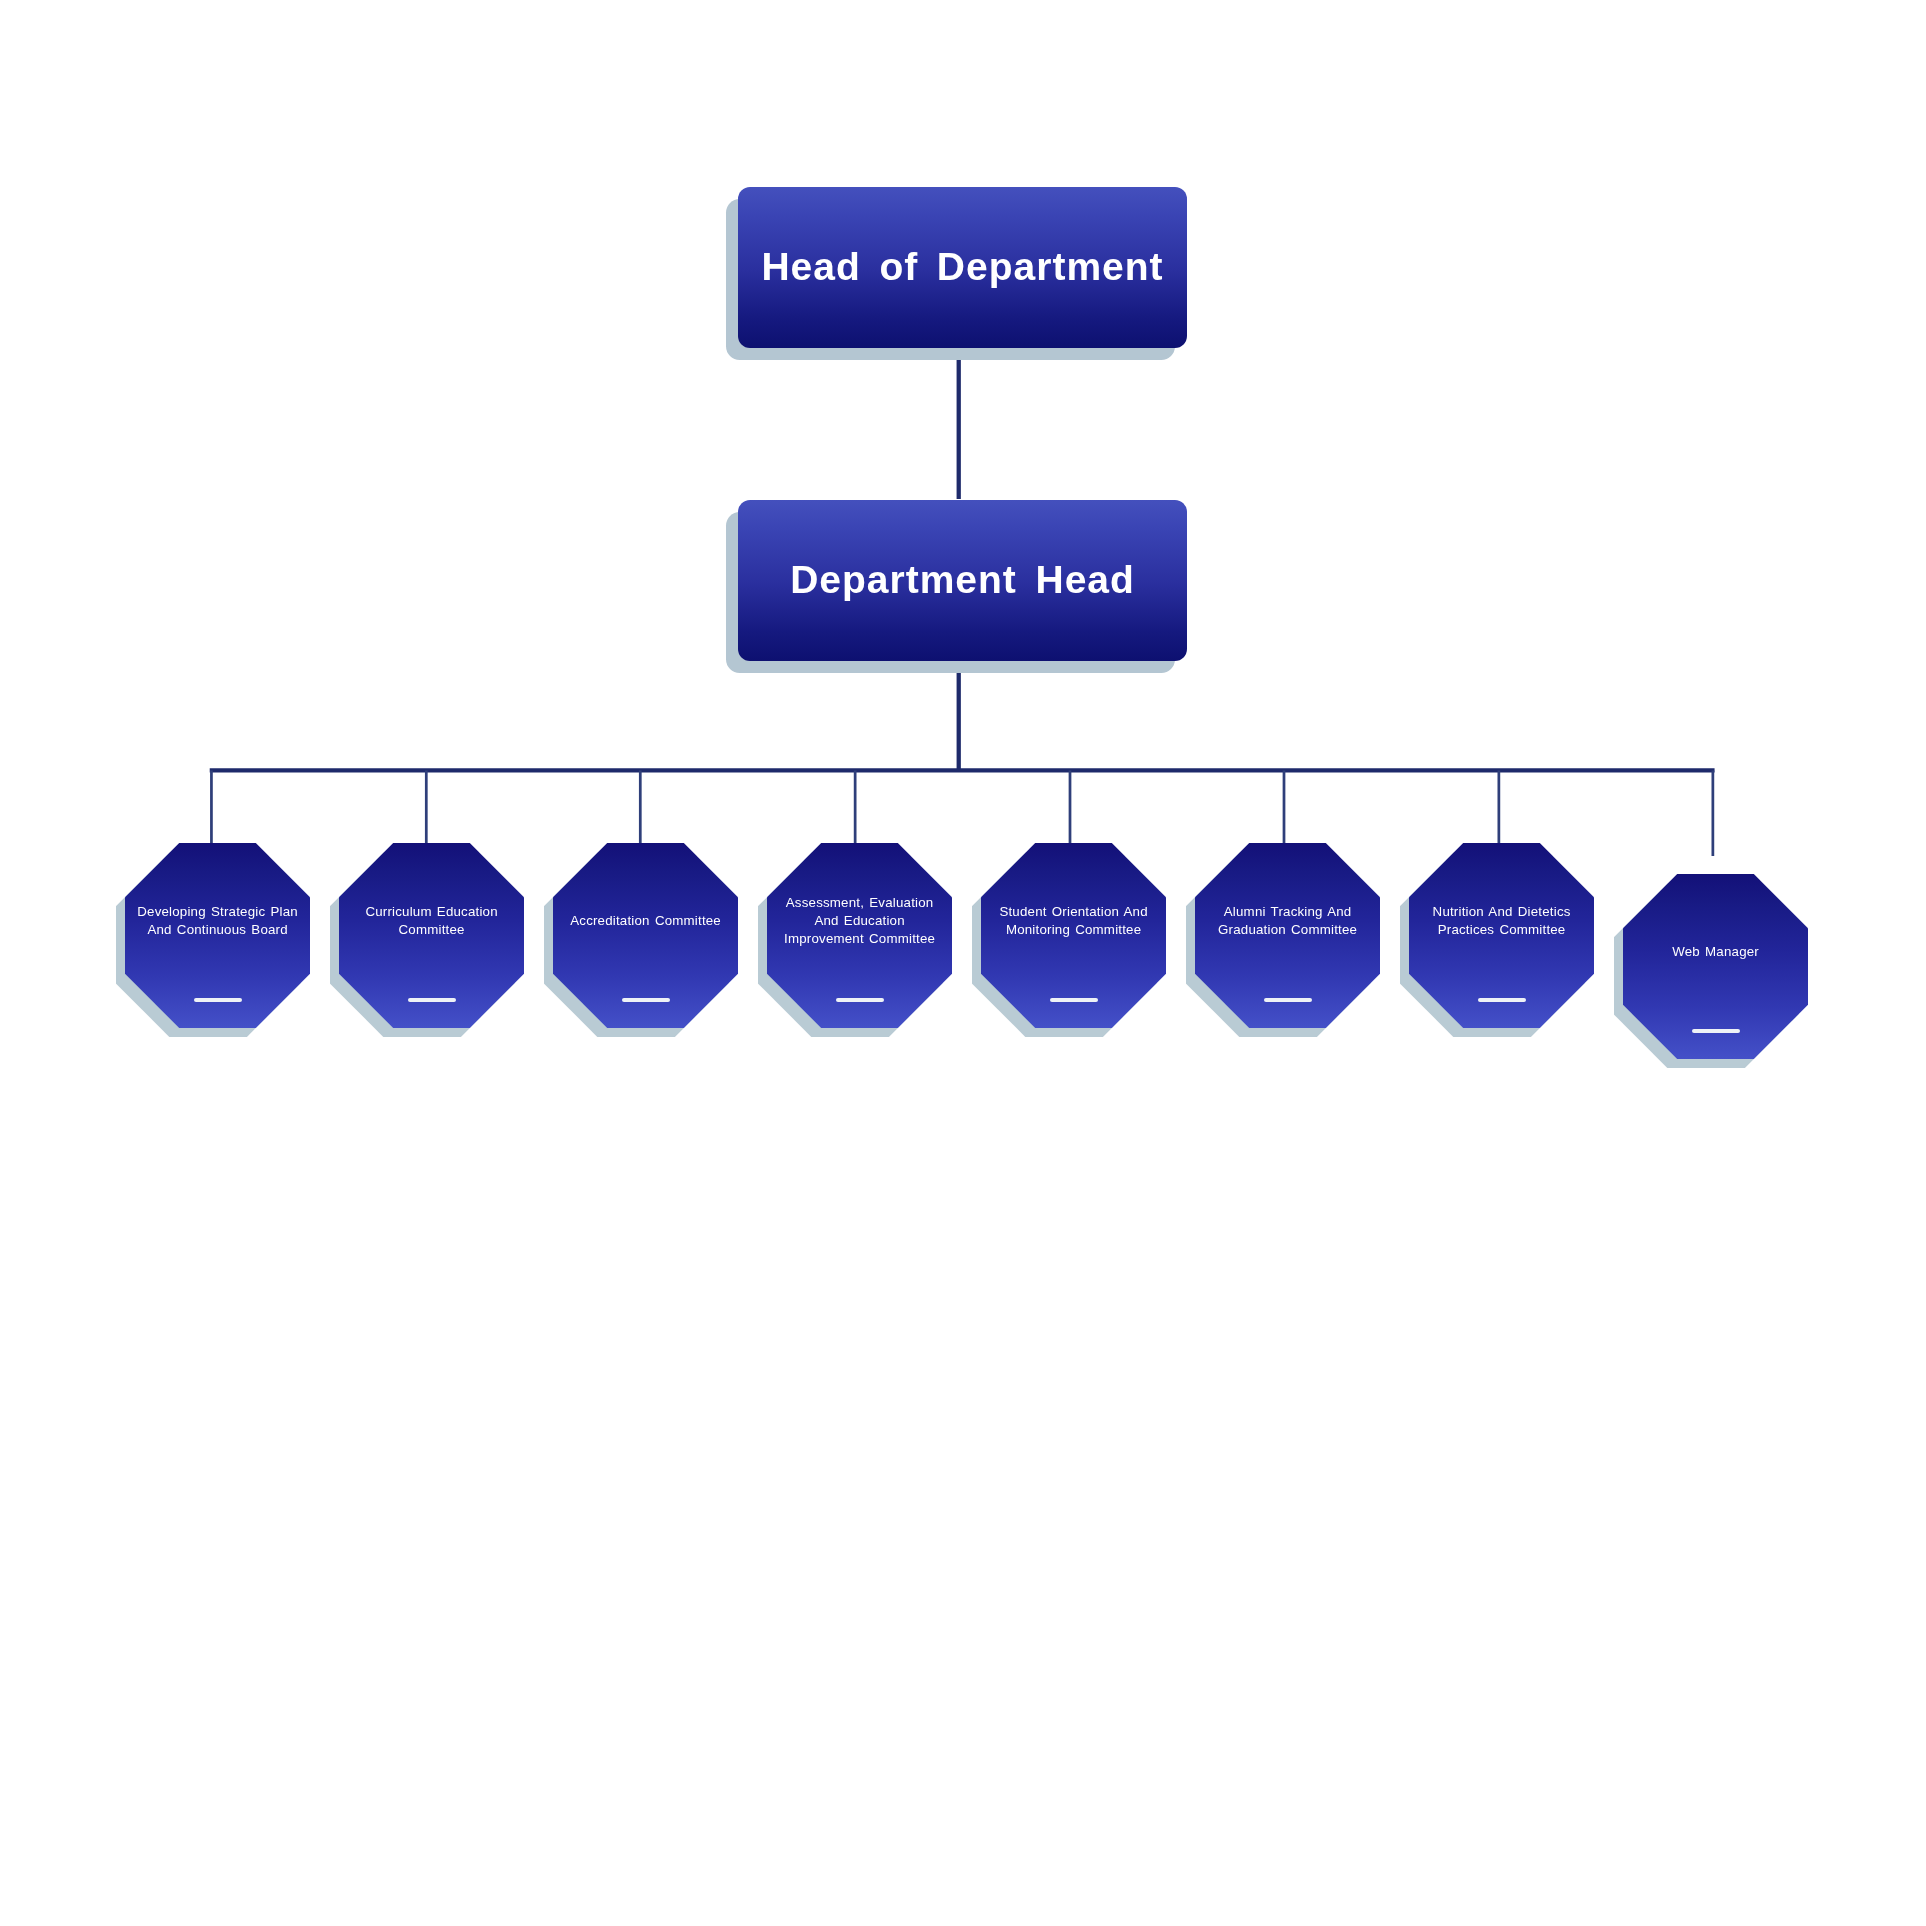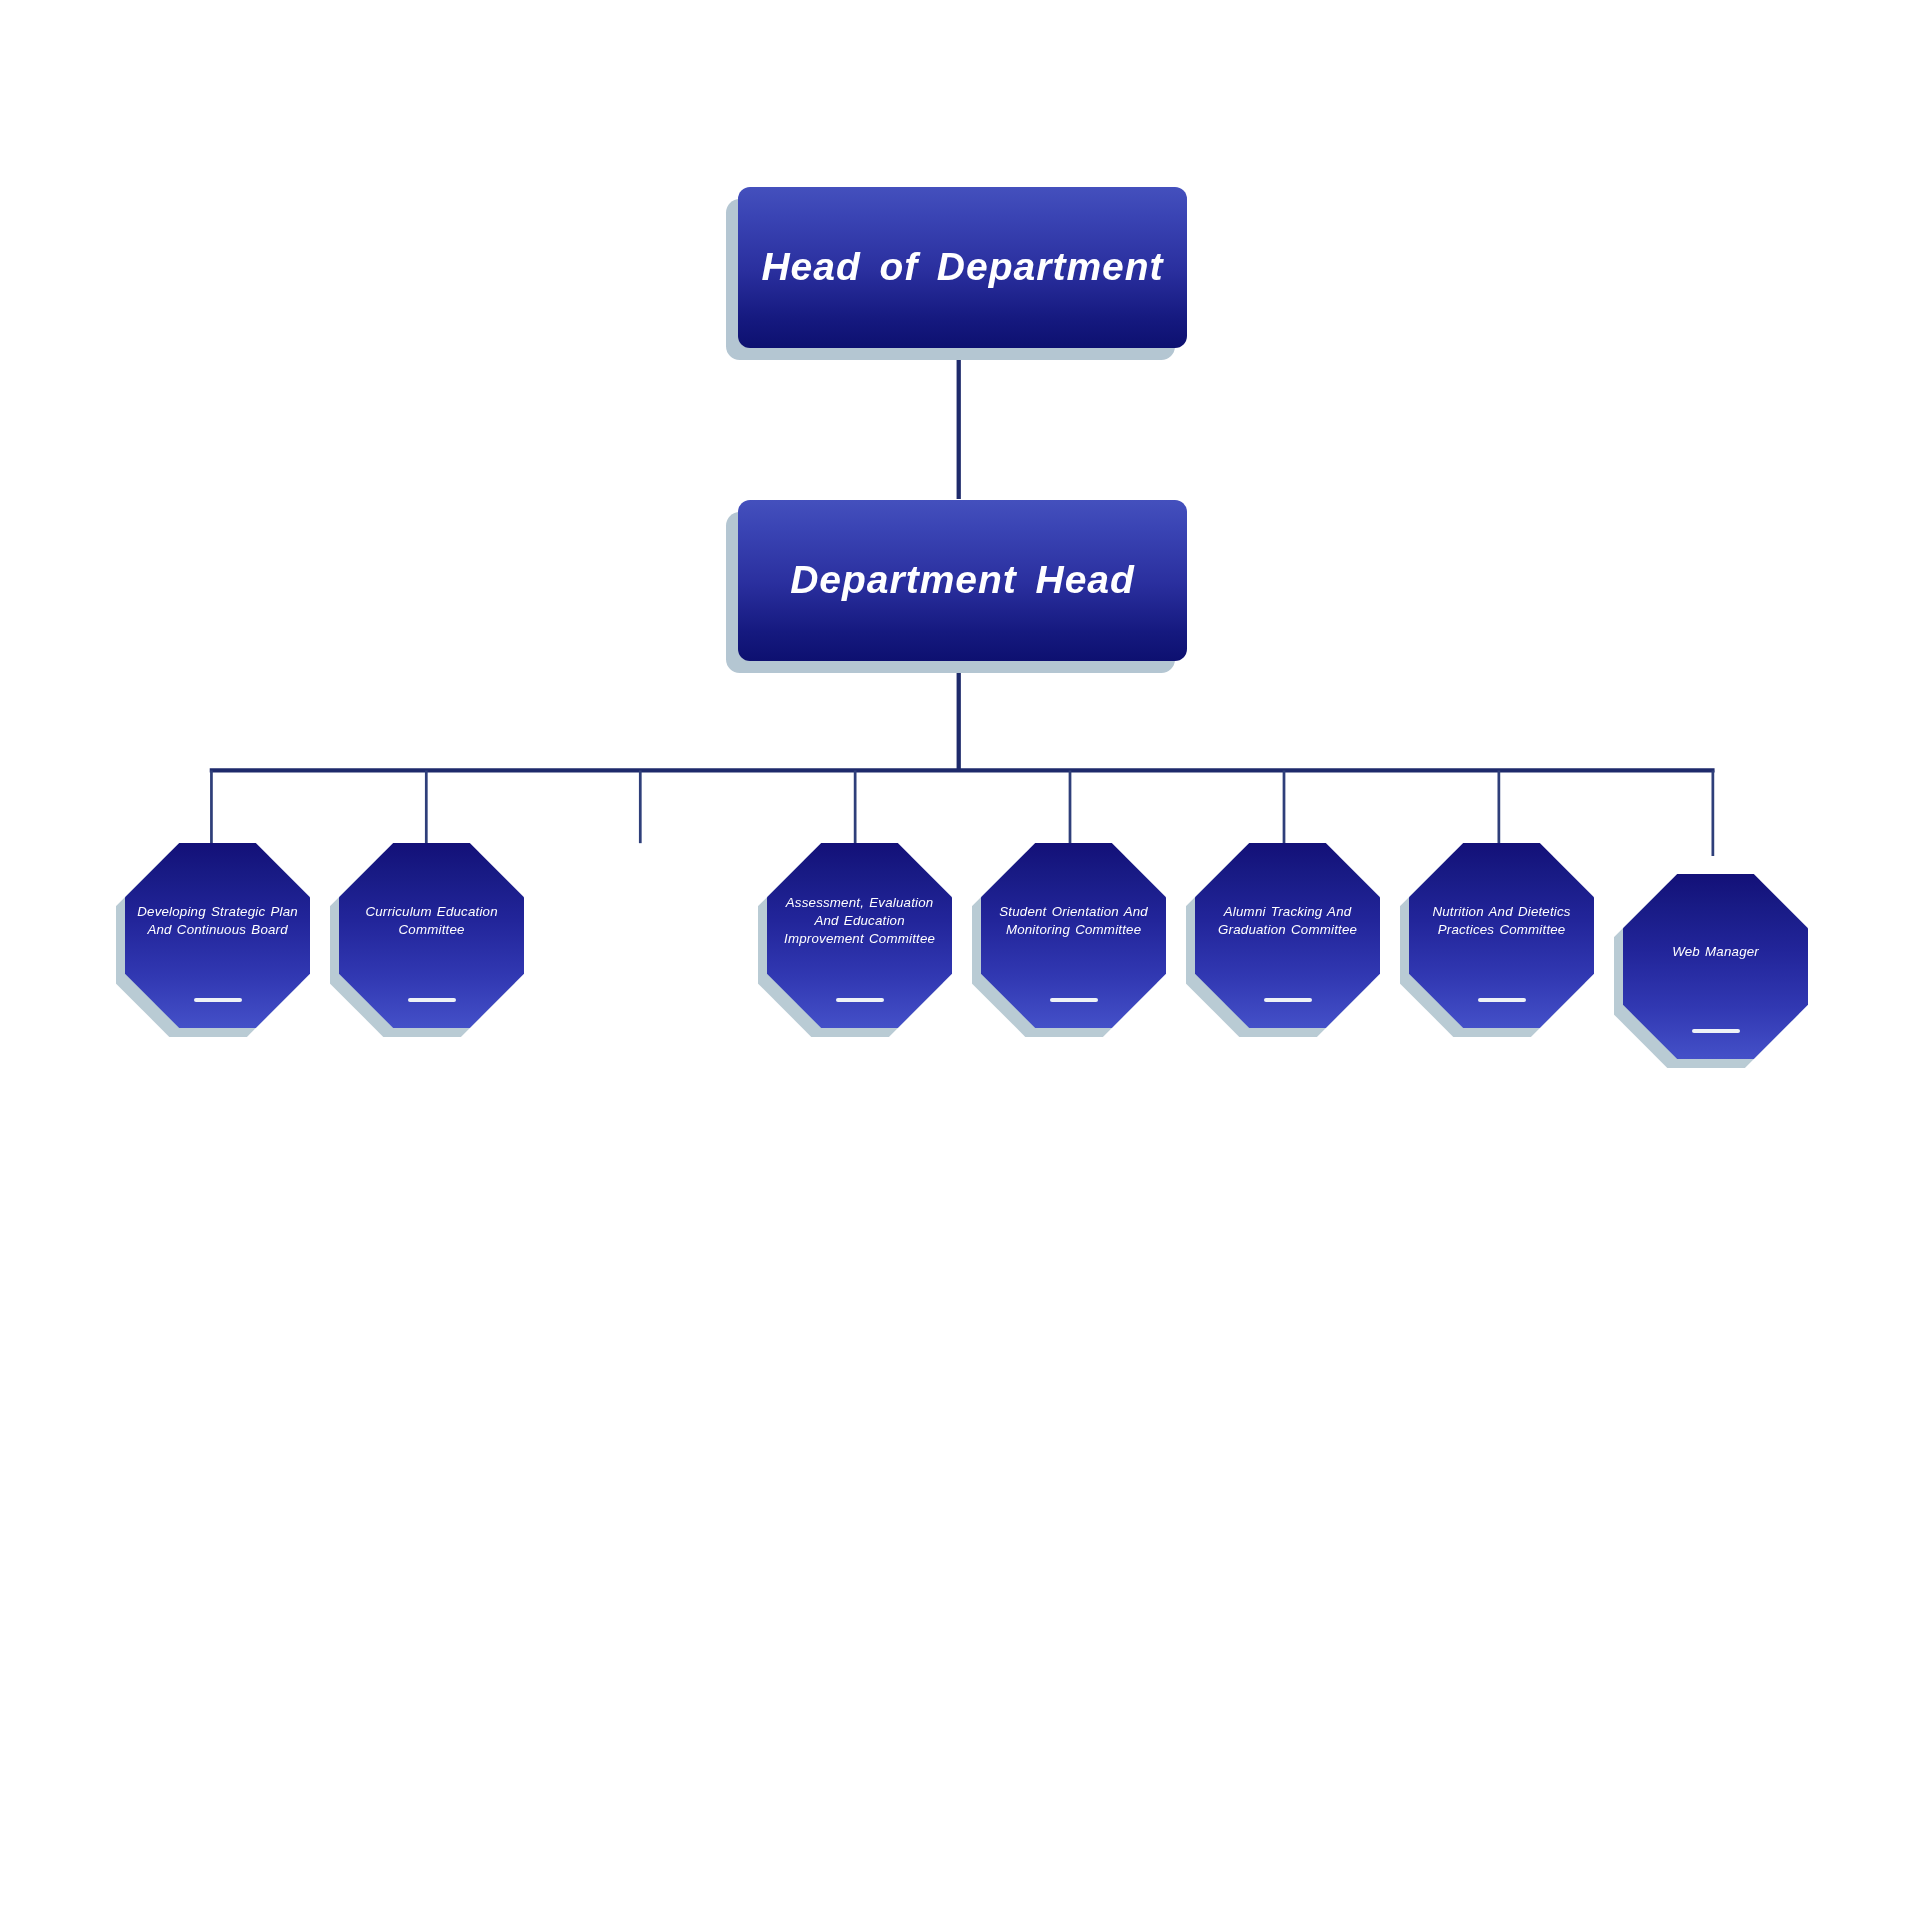--- a/index.html
+++ b/index.html
@@ -15,21 +15,20 @@
     overflow: hidden;
     position: relative;
   }
 
   #chart-root {
     position: absolute;
     left: 0;
     top: 0;
     width: 1796px;
     height: 1926px;
-    font-style: italic;
   }
 
   
   #connector-layer {
     position: absolute;
     left: 0;
     top: 0;
     width: 1926px;
     height: 1926px;
     pointer-events: none;
@@ -180,20 +179,28 @@
 
   <div class="octagon-node" style="left:339px; top:843px;">
     <div class="oct-shadow"></div>
     <div class="oct-body"></div>
     <div class="oct-text">
       <span class="oct-label">Curriculum Education Committee</span>
     </div>
     <div class="oct-rule"></div>
   </div>
 
+  <div class="octagon-node" style="left:553px; top:843px;">
+    <div class="oct-shadow"></div>
+    <div class="oct-body"></div>
+    <div class="oct-text">
+      <span class="oct-label">Accreditation Committee</span>
+    </div>
+    <div class="oct-rule"></div>
+  </div>
 
   <div class="octagon-node" style="left:767px; top:843px;">
     <div class="oct-shadow"></div>
     <div class="oct-body"></div>
     <div class="oct-text">
       <span class="oct-label">Assessment, Evaluation And Education Improvement Committee</span>
     </div>
     <div class="oct-rule"></div>
   </div>
 

